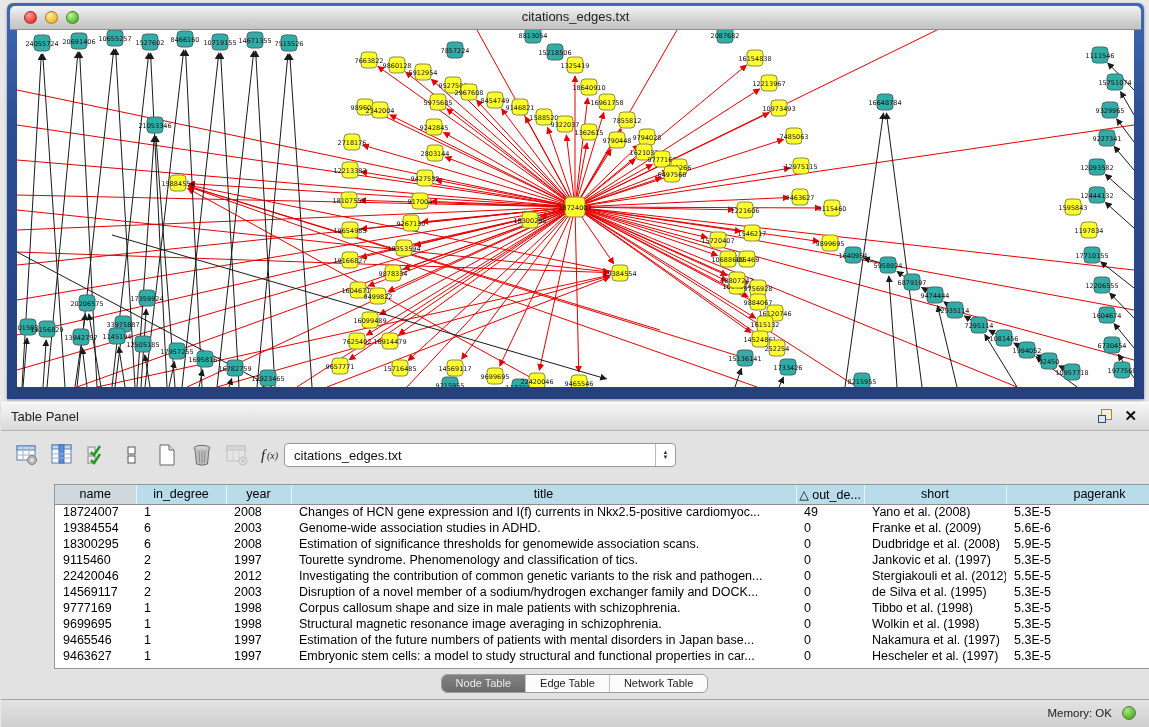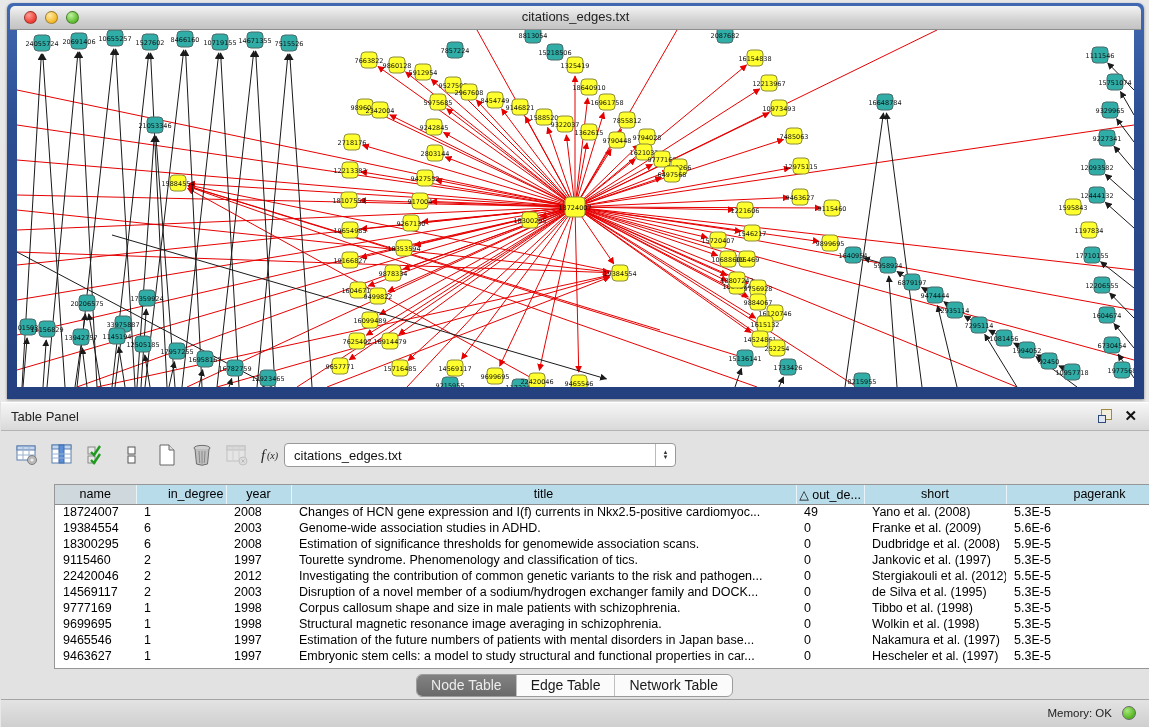--- a/index.html
+++ b/index.html
@@ -43,21 +43,21 @@
     font-weight:normal;font-size:12.5px;text-align:center;overflow:hidden;white-space:nowrap;padding:0 2px;box-sizing:border-box;}
   #tbl th.first{background:#cfd9dd;}
   #tbl td{height:16px;padding:0 0 0 8px;white-space:nowrap;overflow:hidden;box-sizing:border-box;}
   #tbl-scroll{position:absolute;right:0;top:0;bottom:0;width:15px;background:#f4f4f4;border-left:1px solid #cfcfcf;}
   #tbl-thumb{position:absolute;left:2px;top:18px;width:10px;height:42px;border-radius:6px;
     background:linear-gradient(90deg,#c9c9c9,#a8a8a8);border:1px solid #9a9a9a;}
   
   #tbl-tabs{position:absolute;left:0;right:0;top:272px;display:flex;justify-content:center;}
   .seg{display:flex;border:1px solid #9c9c9c;border-radius:6px;overflow:hidden;background:#fbfbfb;
     box-shadow:inset 0 1px 0 #fff;}
-  .seg .tab{padding:2px 14px 3px;font-size:14px;color:#1a1a1a;border-right:1px solid #c0c0c0;cursor:pointer;}
+  .seg .tab{padding:2px 14px 3px;font-size:11px;color:#1a1a1a;border-right:1px solid #c0c0c0;cursor:pointer;}
   .seg .tab:last-child{border-right:none;}
   .seg .tab.sel{background:linear-gradient(180deg,#828282,#6a6a6a);color:#ececec;}
   
   #status-bar{position:absolute;left:1px;bottom:0;width:1149px;height:27px;
     background:linear-gradient(180deg,#e3e3e3,#cfcfcf);border-top:1px solid #a5a5a5;}
   #mem{position:absolute;right:38px;top:7px;font-size:11.5px;color:#222;}
   #mem-dot{position:absolute;right:14px;top:6px;width:14px;height:14px;border-radius:50%;
     background:radial-gradient(circle at 35% 30%,#a8e87a,#4db31c 75%);border:1px solid #6a6a6a;box-sizing:border-box;}
   svg text{user-select:none;}
 </style>
@@ -834,21 +834,21 @@
           <span>▼</span>
         </span>
     </div>
   </div>
 
   <div id="tbl-wrap">
     <table id="tbl">
       <thead id="tbl-head">
           <tr>
             <th class="first" style="width: 81px;">name</th>
-            <th style="width: 90px; text-align: right;">in_degree</th>
+            <th style="width: 90px;">in_degree</th>
             <th style="width: 65px;">year</th>
             <th style="width: 505px;">title</th>
             <th style="width: 68px;">△ out_de...</th>
             <th style="width: 142px;">short</th>
             <th style="width: 159px; padding-left: 30px;">pagerank</th>
           </tr>
         </thead>
       <tbody id="tbl-body">
           <tr>
             <td>18724007</td>

